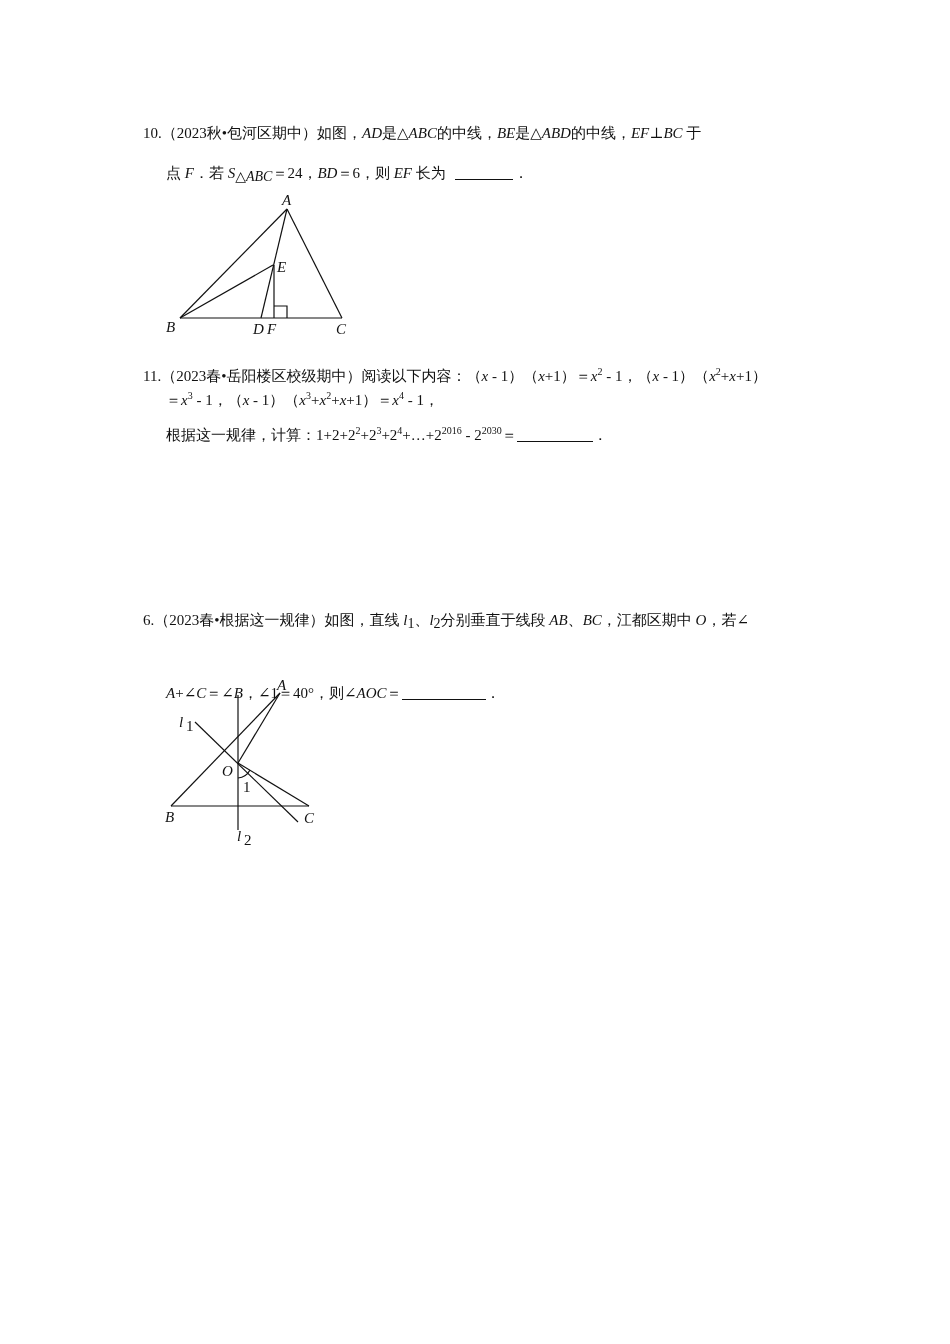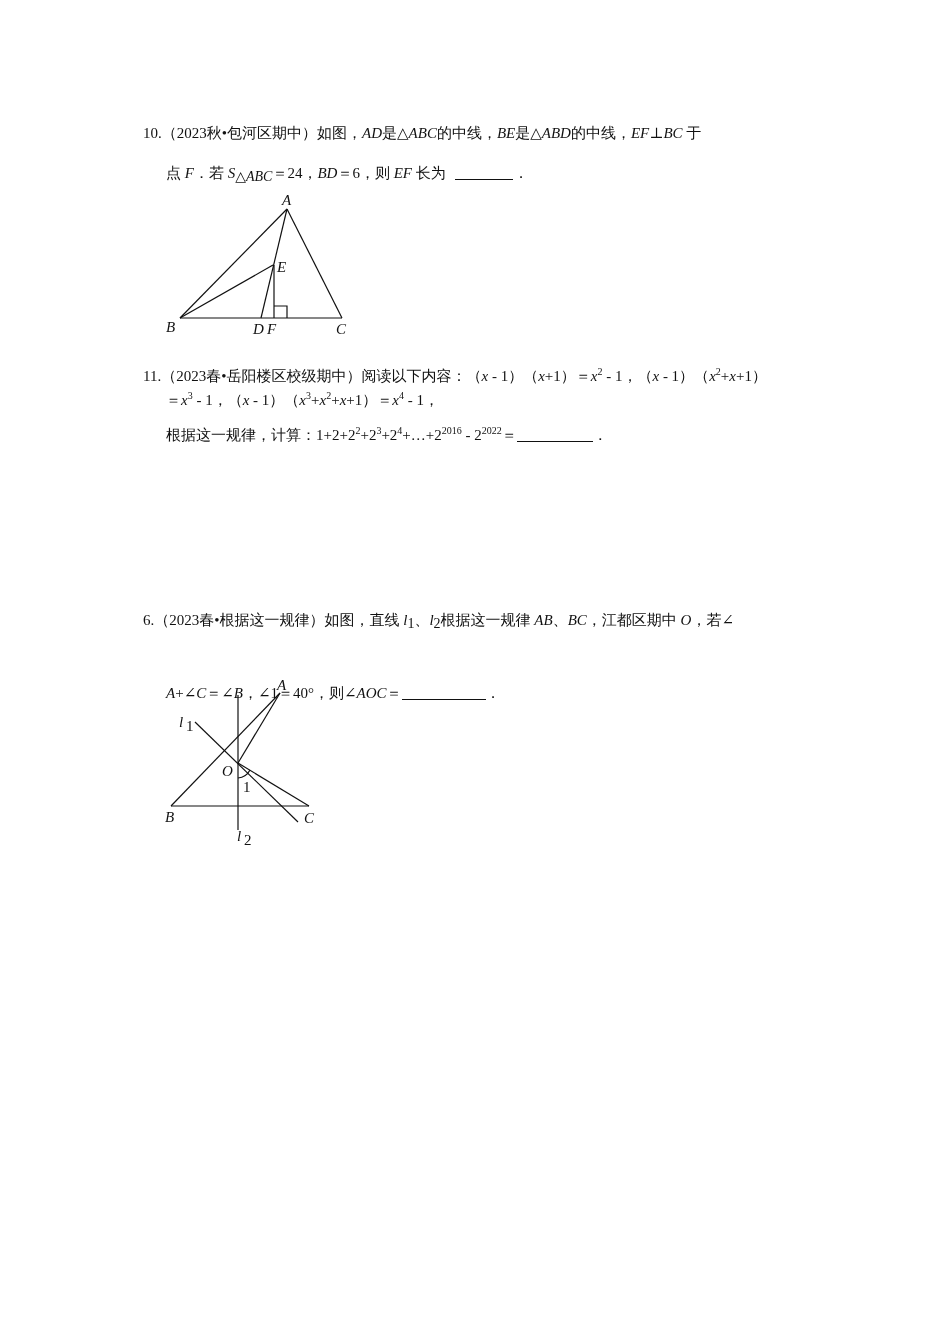--- a/index.html
+++ b/index.html
@@ -61,21 +61,21 @@
   <text x="244" y="845" font-size="11">2</text>
 </svg>
 
 <div class="line" style="left:143px;top:350px;margin-top:16px;">
   <span>11.</span><span>（2023春•岳阳楼区校级期中）</span><span>阅读以下内容：</span><span>（</span><i>x</i><span> - 1）（</span><i>x</i><span>+1）＝</span><i>x</i><sup>2</sup><span> - 1，（</span><i>x</i><span> - 1）（</span><i>x</i><sup>2</sup><span>+</span><i>x</i><span>+1）</span>
 </div>
 <div class="line" style="left:166px;top:390px;">
   <span>＝</span><i>x</i><sup>3</sup><span> - 1，（</span><i>x</i><span> - 1）（</span><i>x</i><sup>3</sup><span>+</span><i>x</i><sup>2</sup><span>+</span><i>x</i><span>+1）＝</span><i>x</i><sup>4</sup><span> - 1，</span>
 </div>
 <div class="line" style="left:166px;top:425px;">
-  <span>根据这一规律，计算：1+2+2</span><sup>2</sup><span>+2</span><sup>3</sup><span>+2</span><sup>4</sup><span>+…+2</span><sup>2016</sup><span> - 2</span><sup>2022</sup><span>＝</span><span class="blank" style="width:76px;"></span><span>．</span>
+  <span>根据这一规律，计算：1+2+2</span><sup>2</sup><span>+2</span><sup>3</sup><span>+2</span><sup>4</sup><span>+…+2</span><sup>2016</sup><span> - 2</span><sup>2030</sup><span>＝</span><span class="blank" style="width:76px;"></span><span>．</span>
 </div>
 
 <div class="line" style="left:143px;top:610px;">
-  <span>6.</span><span>（2023春•根据这一规律）</span><span>如图，直线</span> <i>l</i><sub>1</sub><span>、</span><i>l</i><sub>2</sub><span>根据这一规律</span> <i>AB</i><span>、</span><i>BC</i><span>，江都区期中</span> <i>O</i><span>，若∠</span>
+  <span>6.</span><span>（2023春•根据这一规律）</span><span>如图，直线</span> <i>l</i><sub>1</sub><span>、</span><i>l</i><sub>2</sub><span>分别垂直于线段</span> <i>AB</i><span>、</span><i>BC</i><span>，江都区期中</span> <i>O</i><span>，若∠</span>
 </div>
 <div class="line" style="left:166px;top:683px;">
   <i>A</i><span>+∠</span><i>C</i><span>＝∠</span><i>B</i><span>，∠1＝40°，则∠</span><i>AOC</i><span>＝</span><span class="blank" style="width:84px;"></span><span>．</span>
 </div>
 
 </body></html>

